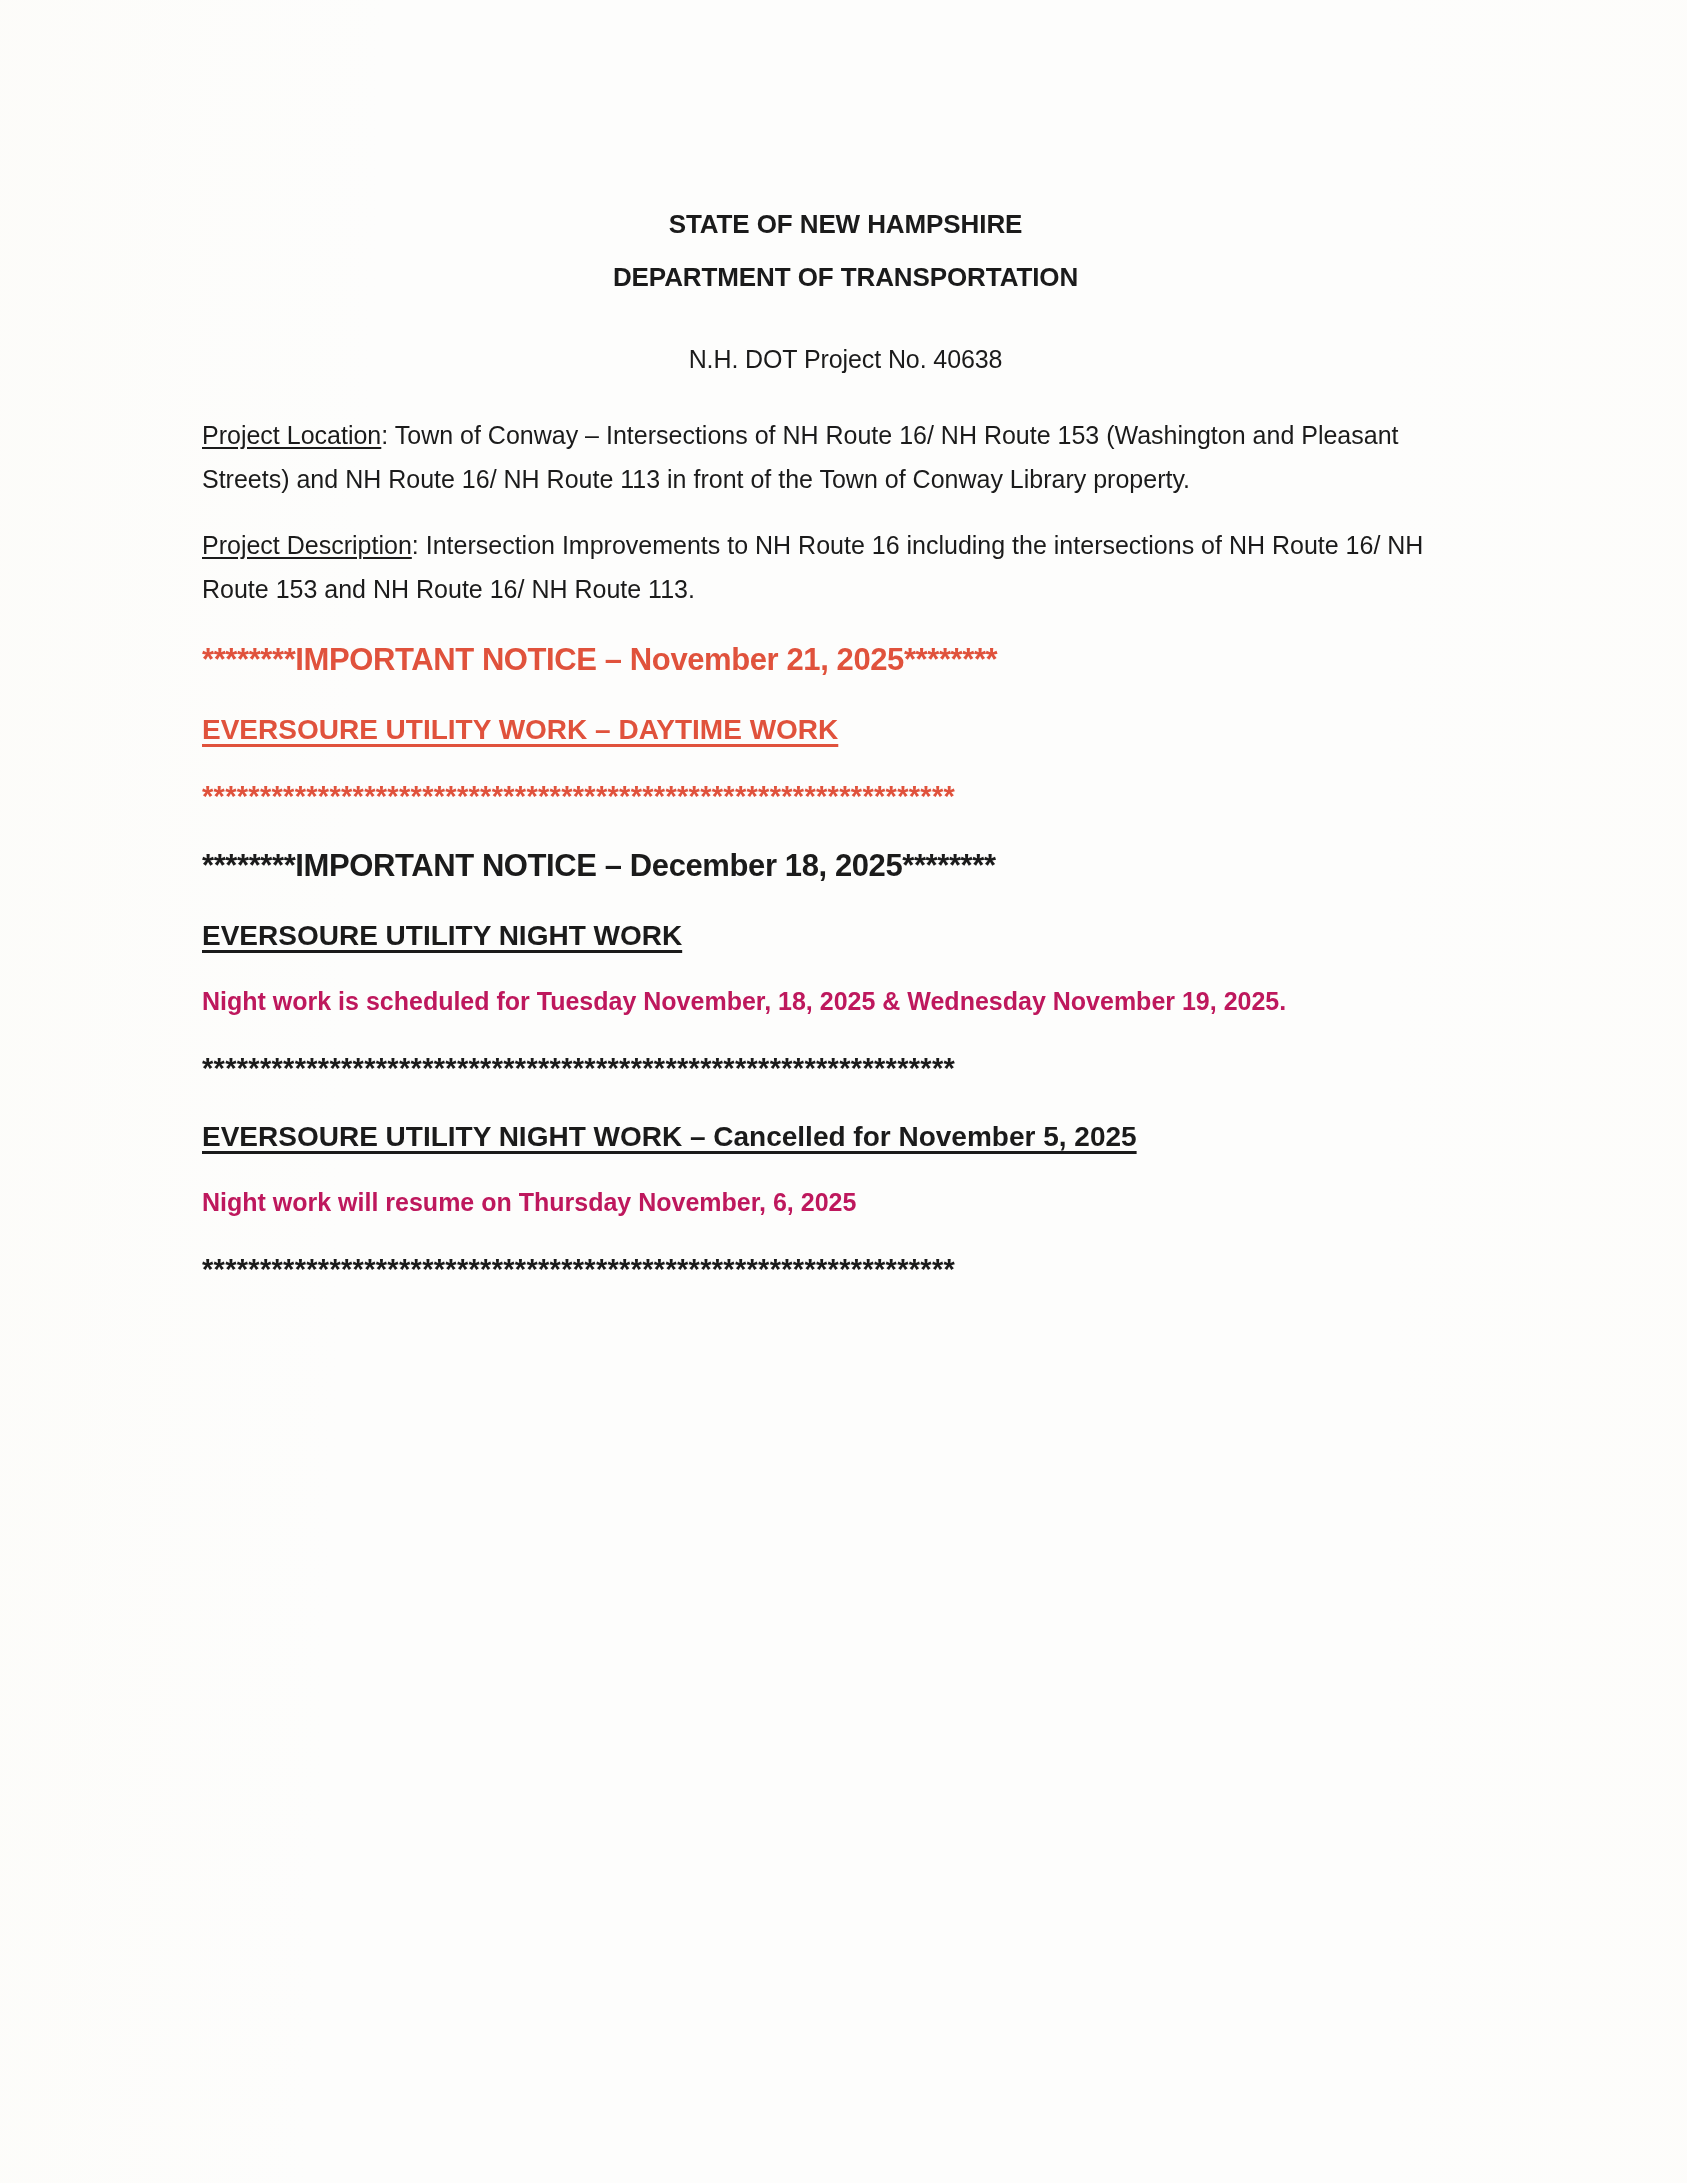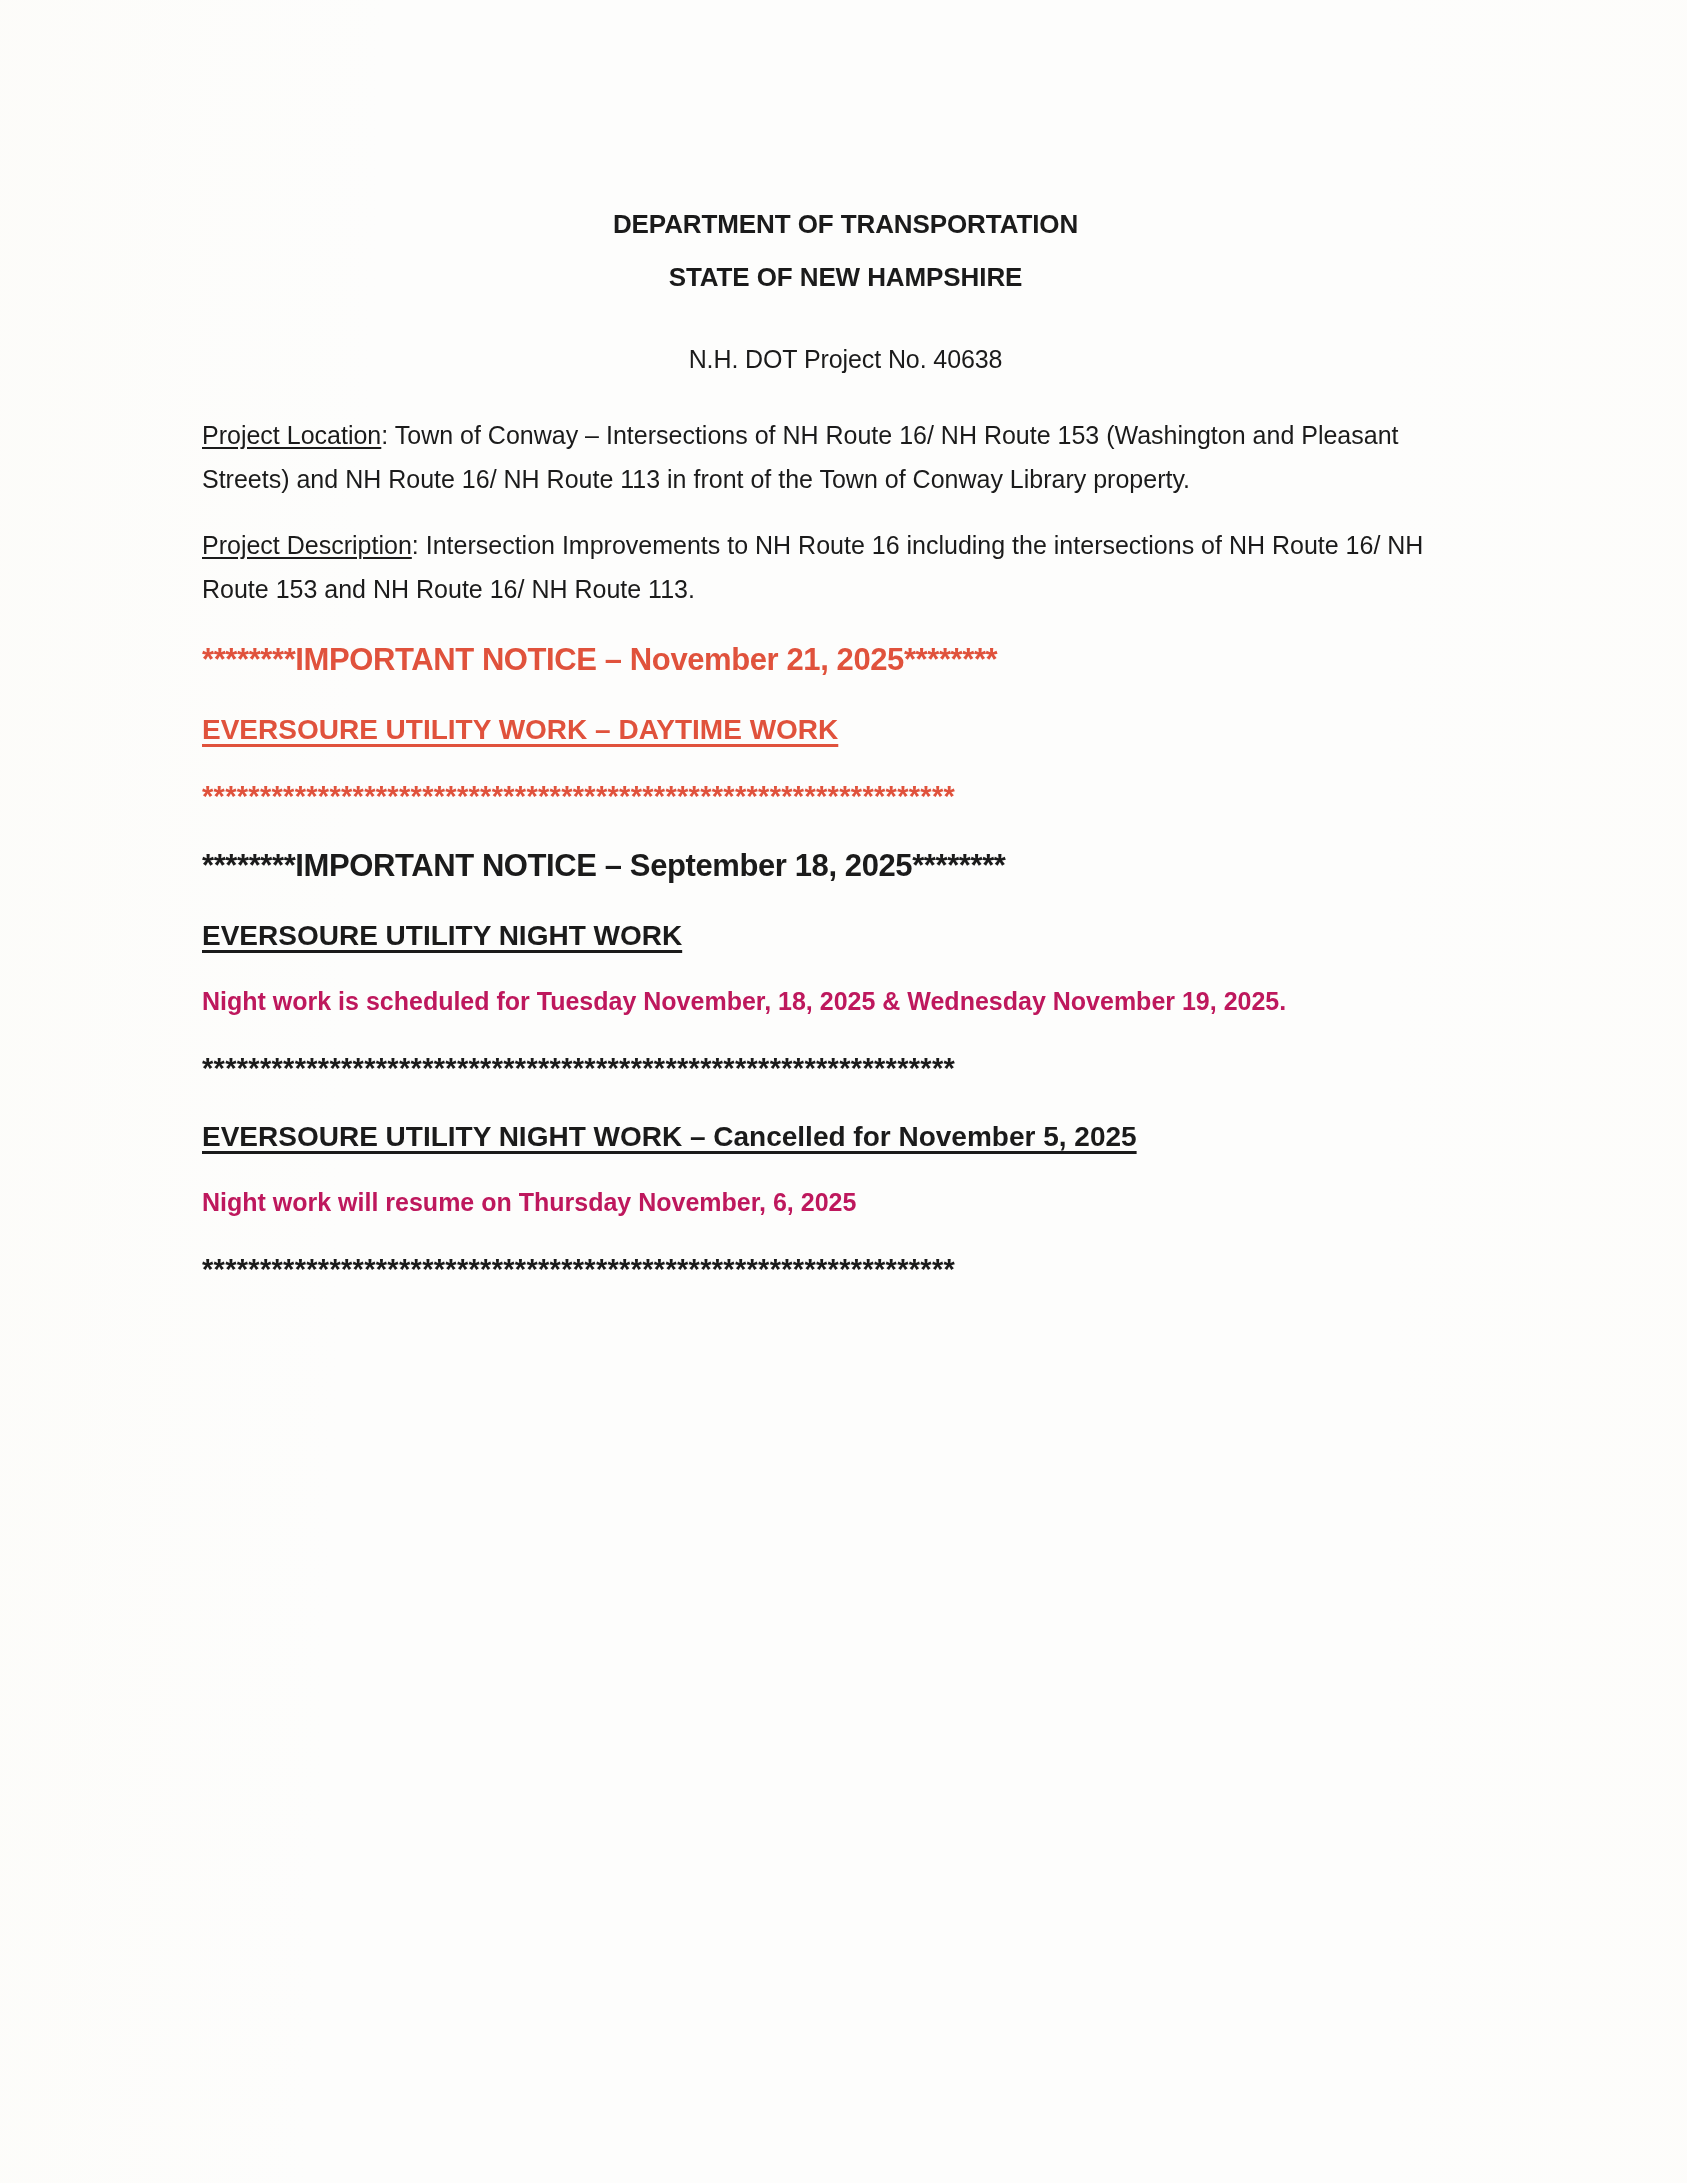--- a/index.html
+++ b/index.html
@@ -129,22 +129,22 @@
   .spacer-sm { height: 12px; }
   .spacer-md { height: 26.5px; }
 </style>
 </head>
 <body>
 
 <div id="page">
   <div id="content">
 
     <div>
+      <div class="hdr-line hdr-strong">STATE OF NEW HAMPSHIRE</div>
       <div class="hdr-line hdr-strong">DEPARTMENT OF TRANSPORTATION</div>
-      <div class="hdr-line hdr-strong">STATE OF NEW HAMPSHIRE</div>
       <div class="hdr-gap"></div>
       <div class="hdr-line hdr-norm">N.H. DOT Project No. 40638</div>
     </div>
 
     <div class="spacer-md"></div>
 
     <p class="para">
       <span class="u">Project Location</span><span>: </span><span>Town of Conway – Intersections of NH Route 16/ NH Route 153 (Washington and Pleasant Streets) and NH Route 16/ NH Route 113 in front of the Town of Conway Library property.</span>
     </p>
 
@@ -154,21 +154,21 @@
 
     <div>
       <div class="notice-title red">********IMPORTANT NOTICE – November 21, 2025********</div>
       <div class="section-head red">
         <span class="label">EVERSOURE UTILITY WORK – DAYTIME WORK</span>
       </div>
       <div class="divider red">*****************************************************************</div>
     </div>
 
     <div>
-      <div class="notice-title">********IMPORTANT NOTICE – September 18, 2025********</div>
+      <div class="notice-title">********IMPORTANT NOTICE – December 18, 2025********</div>
       <div class="section-head">
         <span class="label">EVERSOURE UTILITY NIGHT WORK</span>
       </div>
       <p class="body-bold">Night work is scheduled for Tuesday November, 18, 2025 &amp; Wednesday November 19, 2025.</p>
       <div class="divider">*****************************************************************</div>
     </div>
 
     <div>
       <div class="section-head">
         <span class="label">EVERSOURE UTILITY NIGHT WORK – Cancelled for November 5, 2025</span>

